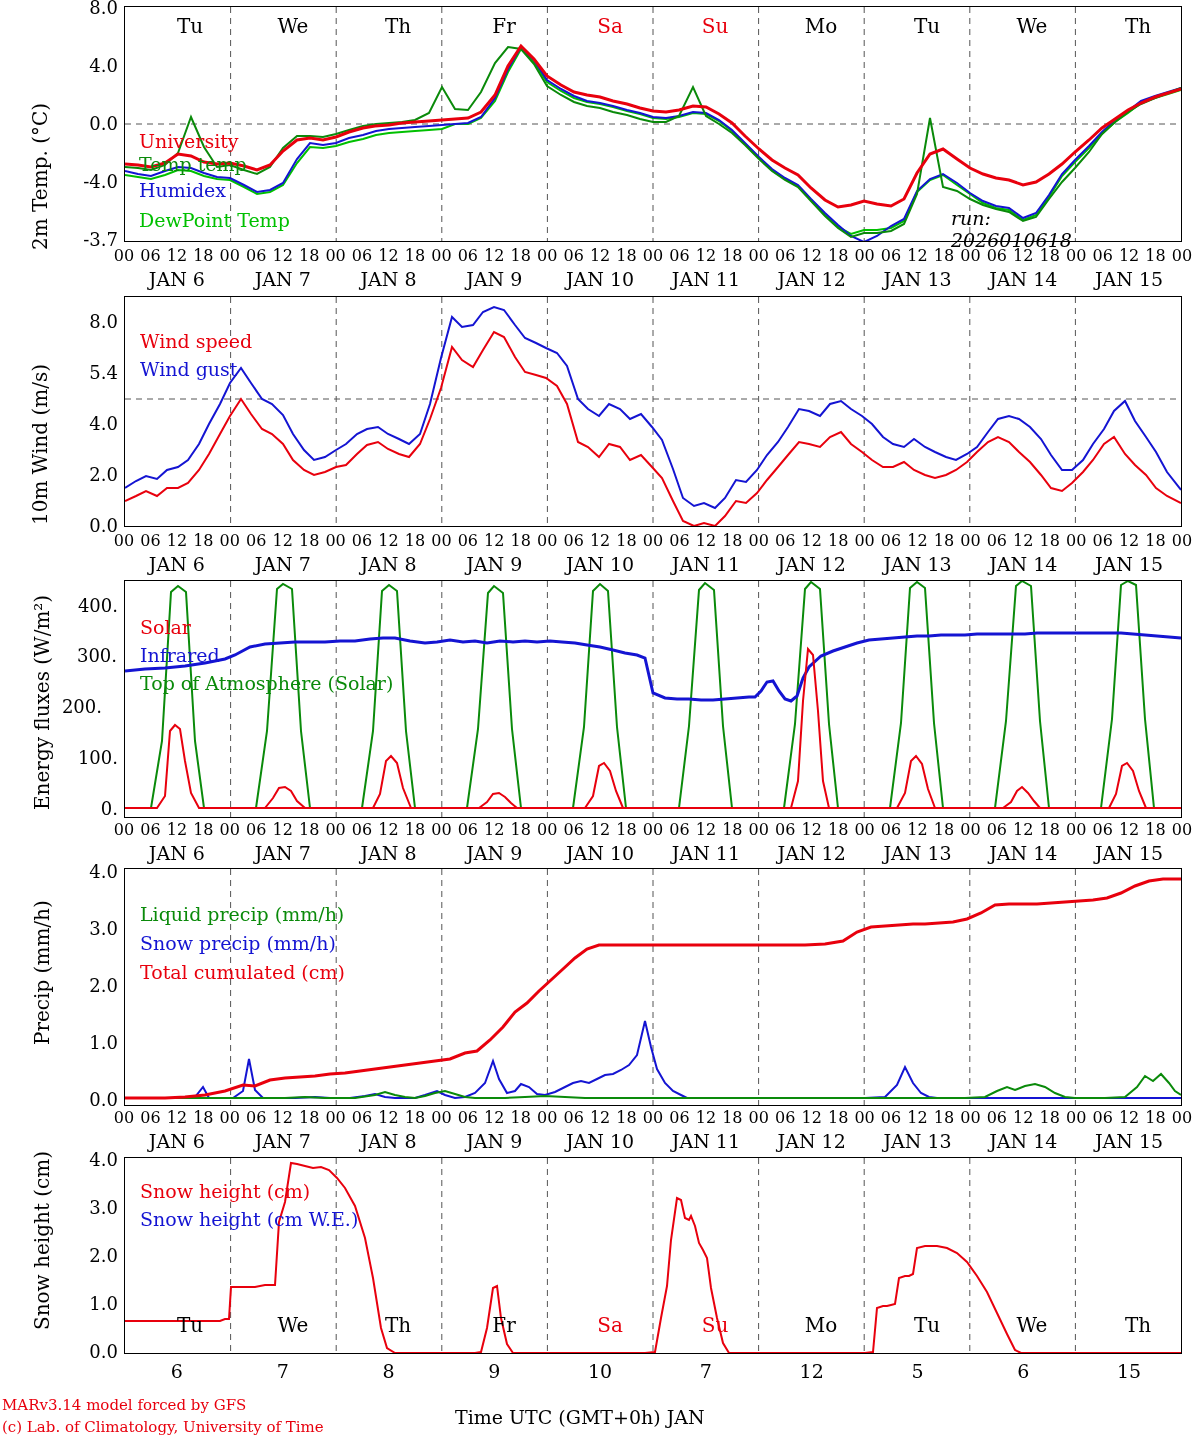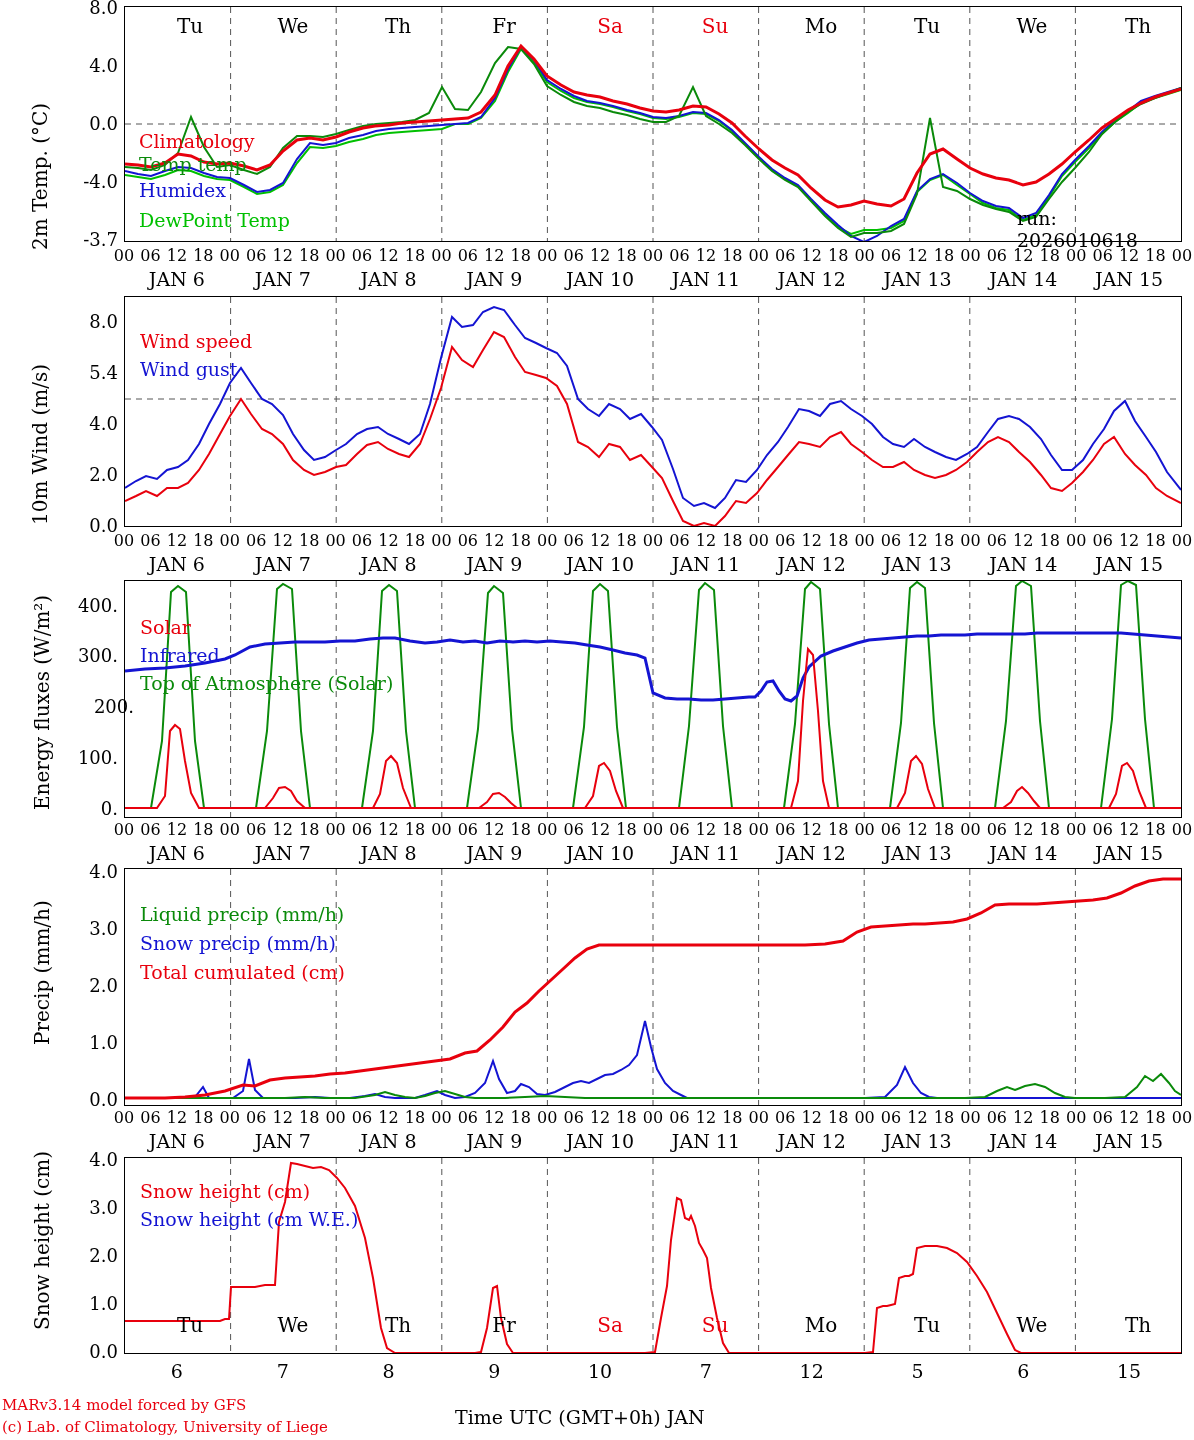--- a/index.html
+++ b/index.html
@@ -60,25 +60,25 @@
         <polyline fill="none" stroke="#e8000d" stroke-width="3" points="0,157 13,158 26,160 40,156 53,147 66,149 79,155 92,157 105,156 119,159 132,163 145,158 158,144 172,133 185,131 198,133 211,130 224,125 238,121 250,119 264,118 277,116 290,115 304,114 317,113 330,112 343,111 356,105 370,88 383,59 396,39 409,52 422,69 436,78 449,85 462,88 475,90 488,94 502,97 515,101 528,104 541,105 554,103 568,99 581,100 594,107 607,116 620,129 634,142 647,153 660,161 673,168 686,181 700,193 713,200 726,198 739,194 752,197 766,199 779,192 792,166 805,147 818,142 832,152 845,161 858,167 871,171 884,173 898,178 911,175 924,167 937,157 950,145 964,133 977,121 990,112 1003,103 1016,96 1030,90 1043,86 1056,82"></polyline>
       </svg>
     </div>
 
     <div class="ytick" style="left:40px;top:-3px;width:78px;">8.0</div>
     <div class="ytick" style="left:40px;top:55px;width:78px;">4.0</div>
     <div class="ytick" style="left:40px;top:113px;width:78px;">0.0</div>
     <div class="ytick" style="left:40px;top:171px;width:78px;">-4.0</div>
     <div class="ytick" style="left:40px;top:229px;width:78px;">-3.7</div>
 
-    <div class="legend red" style="left:139px;top:130px;">Climatology</div>
+    <div class="legend red" style="left:139px;top:130px;">University</div>
     <div class="legend green" style="left:139px;top:153px;">Temp temp</div>
     <div class="legend blue" style="left:139px;top:179px;">Humidex</div>
     <div class="legend" style="left:139px;top:209px;color:#00c000;">DewPoint Temp</div>
-    <div class="runlab" style="left:1017px;top:207px;">run: 2026010618</div>
+    <div class="runlab" style="left:951px;top:207px;font-style:italic;">run: 2026010618</div>
   </div>
 
   <div class="daylab" style="left:140px;top:14px;width:100px;">Tu</div>
   <div class="daylab" style="left:240px;top:14px;width:106px;">We</div>
   <div class="daylab" style="left:345px;top:14px;width:106px;">Th</div>
   <div class="daylab" style="left:451px;top:14px;width:106px;">Fr</div>
   <div class="daylab red" style="left:557px;top:14px;width:106px;">Sa</div>
   <div class="daylab red" style="left:662px;top:14px;width:106px;">Su</div>
   <div class="daylab" style="left:768px;top:14px;width:106px;">Mo</div>
   <div class="daylab" style="left:874px;top:14px;width:106px;">Tu</div>
@@ -263,22 +263,22 @@
           <polyline points="666,227 673,200 678,120 683,68 688,74 693,130 698,200 704,227"></polyline>
           <polyline points="772,227 780,212 786,180 791,175 797,183 803,208 810,227"></polyline>
           <polyline points="878,227 886,221 892,210 897,206 903,212 909,220 915,227"></polyline>
           <polyline points="984,227 991,213 997,185 1002,182 1008,190 1014,210 1021,227"></polyline>
           <polyline points="1090,227 1096,218 1101,214 1106,218 1110,227"></polyline>
           <polyline points="1082,227 1090,220 1096,213 1101,212 1107,217 1113,224"></polyline>
         </g>
       </svg>
     </div>
     <div class="ytick" style="left:44px;top:595px;width:74px;">400.</div>
-    <div class="ytick" style="left:44px;top:645px;width:74px;">300.</div>
-    <div class="ytick" style="left:60px;top:696px;width:74px;">200.</div>
+    <div class="ytick" style="left:60px;top:645px;width:74px;text-align:center;">300.</div>
+    <div class="ytick" style="left:28px;top:696px;width:74px;">200.</div>
     <div class="ytick" style="left:44px;top:747px;width:74px;">100.</div>
     <div class="ytick" style="left:44px;top:798px;width:74px;">0.</div>
     <div class="legend red" style="left:140px;top:616px;">Solar</div>
     <div class="legend blue" style="left:140px;top:644px;">Infrared</div>
     <div class="legend green" style="left:140px;top:672px;">Top of Atmosphere (Solar)</div>
   </div>
   <div id="xaxis3">
       <div class="xtick" style="left: 108px; top: 820px; width: 32px;">00</div>
       <div class="xtick" style="left: 134.45px; top: 820px; width: 32px;">06</div>
       <div class="xtick" style="left: 160.9px; top: 820px; width: 32px;">12</div>
@@ -464,16 +464,16 @@
       <div class="xdate" style="left: 454.3px; top: 1360px; width: 80px;">9</div>
       <div class="xdate" style="left: 560.1px; top: 1360px; width: 80px;">10</div>
       <div class="xdate" style="left: 665.9px; top: 1360px; width: 80px;">7</div>
       <div class="xdate" style="left: 771.7px; top: 1360px; width: 80px;">12</div>
       <div class="xdate" style="left: 877.5px; top: 1360px; width: 80px;">5</div>
       <div class="xdate" style="left: 983.3px; top: 1360px; width: 80px;">6</div>
       <div class="xdate" style="left: 1089.1px; top: 1360px; width: 80px;">15</div>
     </div>
 
   <div class="footL" style="left:2px;top:1396px;">MARv3.14 model forced by GFS</div>
-  <div class="footL" style="left:2px;top:1418px;">(c) Lab. of Climatology, University of Liege</div>
+  <div class="footL" style="left:2px;top:1418px;">(c) Lab. of Climatology, University of Time</div>
   <div class="footC" style="left:455px;top:1406px;">Time UTC (GMT+0h) JAN</div>
 
 </div>
 
 </body></html>

